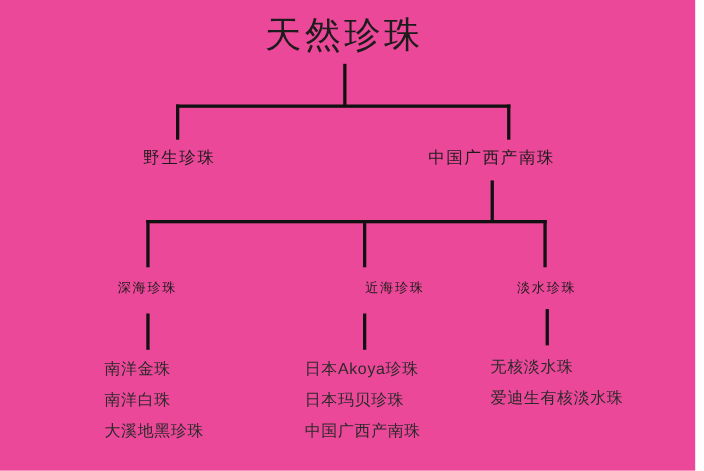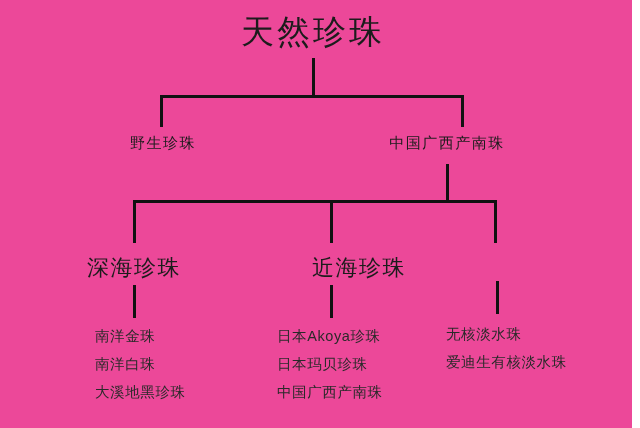--- a/index.html
+++ b/index.html
@@ -30,21 +30,21 @@
   .root-node {
     font-size: 33px;
     font-weight: 400;
     letter-spacing: 3px;
   }
   .level2-node {
     font-size: 15px;
     letter-spacing: 1.5px;
   }
   .level3-node {
-    font-size: 22px;
+    font-size: 12px;
     letter-spacing: 1.5px;
   }
   .leaf-col {
     position: absolute;
     white-space: nowrap;
   }
   .leaf-item {
     font-size: 14.5px;
     line-height: 28px;
     color: #2a2a2a;
@@ -78,20 +78,21 @@
   <div class="line v" style="left:446px; top:164px; height:37px;"></div>
 
   <div class="line h" style="left:133px; top:200px; width:364px;"></div>
 
   <div class="line v" style="left:133px; top:200px; height:43px;"></div>
   <div class="line v" style="left:330px; top:200px; height:43px;"></div>
   <div class="line v" style="left:494px; top:200px; height:43px;"></div>
 
   <div class="node center level3-node" style="left:134px; top:253px;">深海珍珠</div>
   <div class="node center level3-node" style="left:331px; top:253px;margin-left:28px;">近海珍珠</div>
+  <div class="node center level3-node" style="left:497px; top:253px;">淡水珍珠</div>
 
   <div class="line v" style="left:133px; top:285px; height:33px;"></div>
   <div class="line v" style="left:330px; top:285px; height:33px;"></div>
   <div class="line v" style="left:496px; top:281px; height:33px;"></div>
 
   <div class="leaf-col" style="left:277px; top:322px;">
     <div class="leaf-item">日本Akoya珍珠</div>
     <div class="leaf-item">日本玛贝珍珠</div>
     <div class="leaf-item">中国广西产南珠</div>
   </div>

